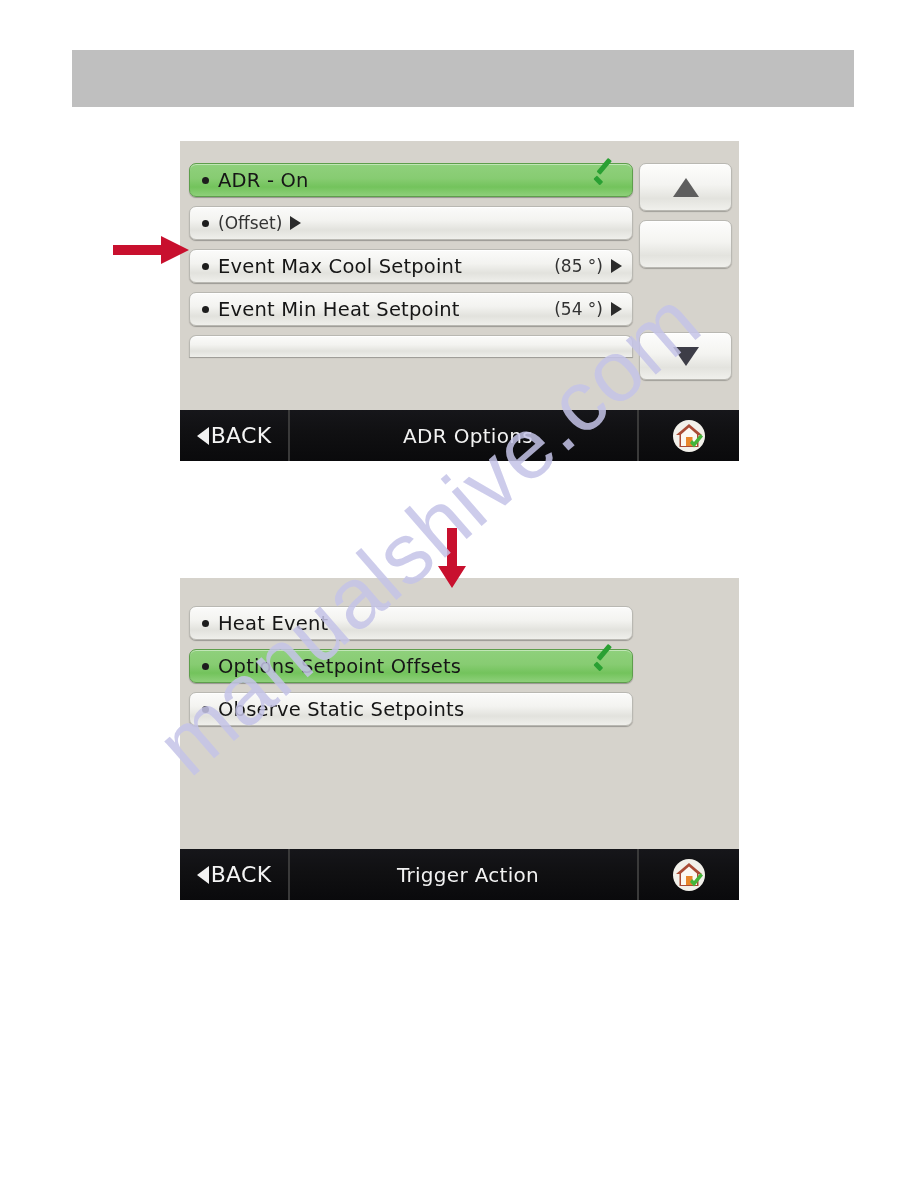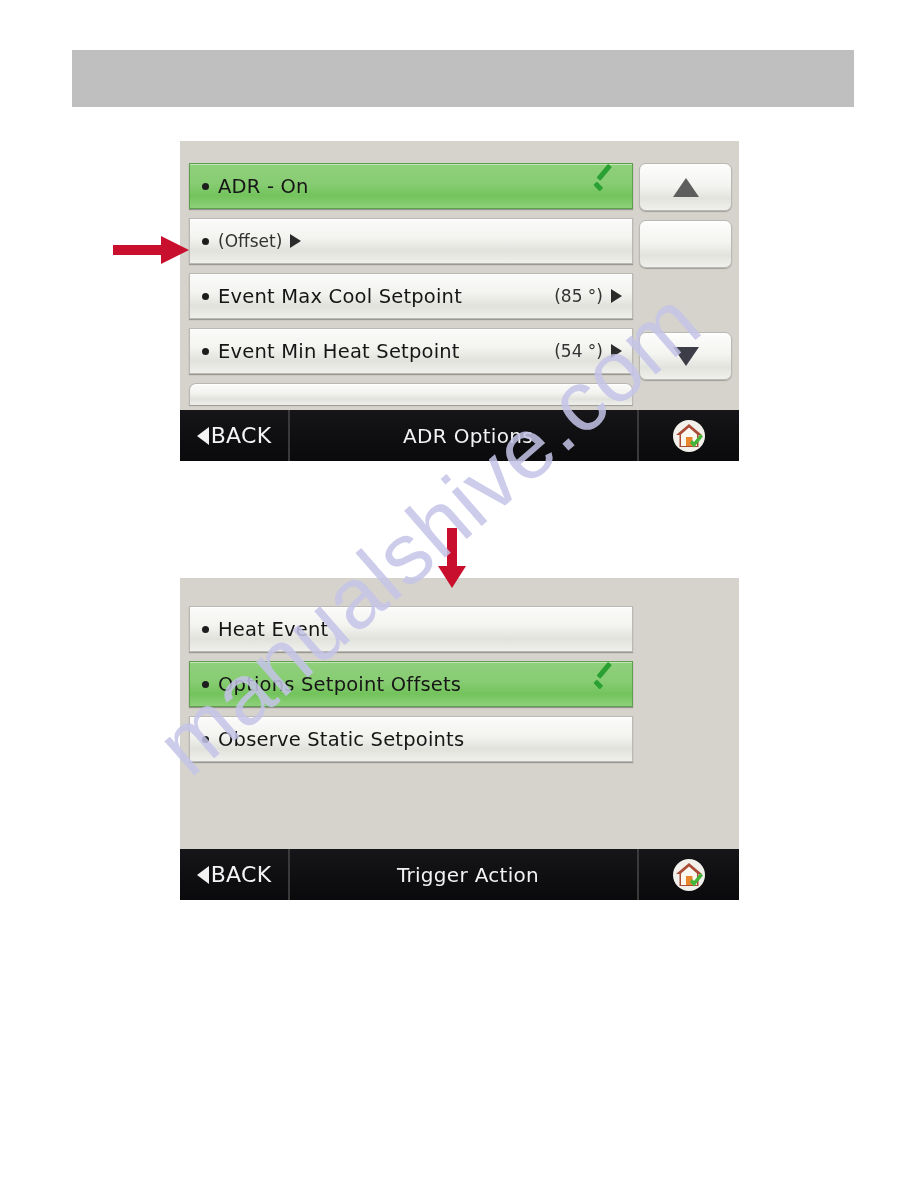--- a/index.html
+++ b/index.html
@@ -68,23 +68,23 @@
   .rows {
     position: absolute;
     left: 9px;
     top: 22px;
     width: 444px;
   }
   .device.two .rows { width: 444px; top: 28px; }
 
   .row {
     position: relative;
-    height: 46px;
+    height: 34px;
     margin-bottom: 9px;
-    border-radius: 0;
+    border-radius: 7px;
     box-sizing: border-box;
     display: flex;
     align-items: center;
     padding: 0 10px 0 12px;
     background: linear-gradient(to bottom, #fbfbfa 0%, #f3f3f0 42%, #e2e2dd 72%, #efefeb 100%);
     border: 1px solid #b9b8b2;
     box-shadow: 0 1px 1px rgba(0,0,0,.28), inset 0 1px 0 rgba(255,255,255,.9);
   }
   .row.selected {
     background: linear-gradient(to bottom, #8fd07c 0%, #87cc72 45%, #73c35c 72%, #8ed07a 100%);

